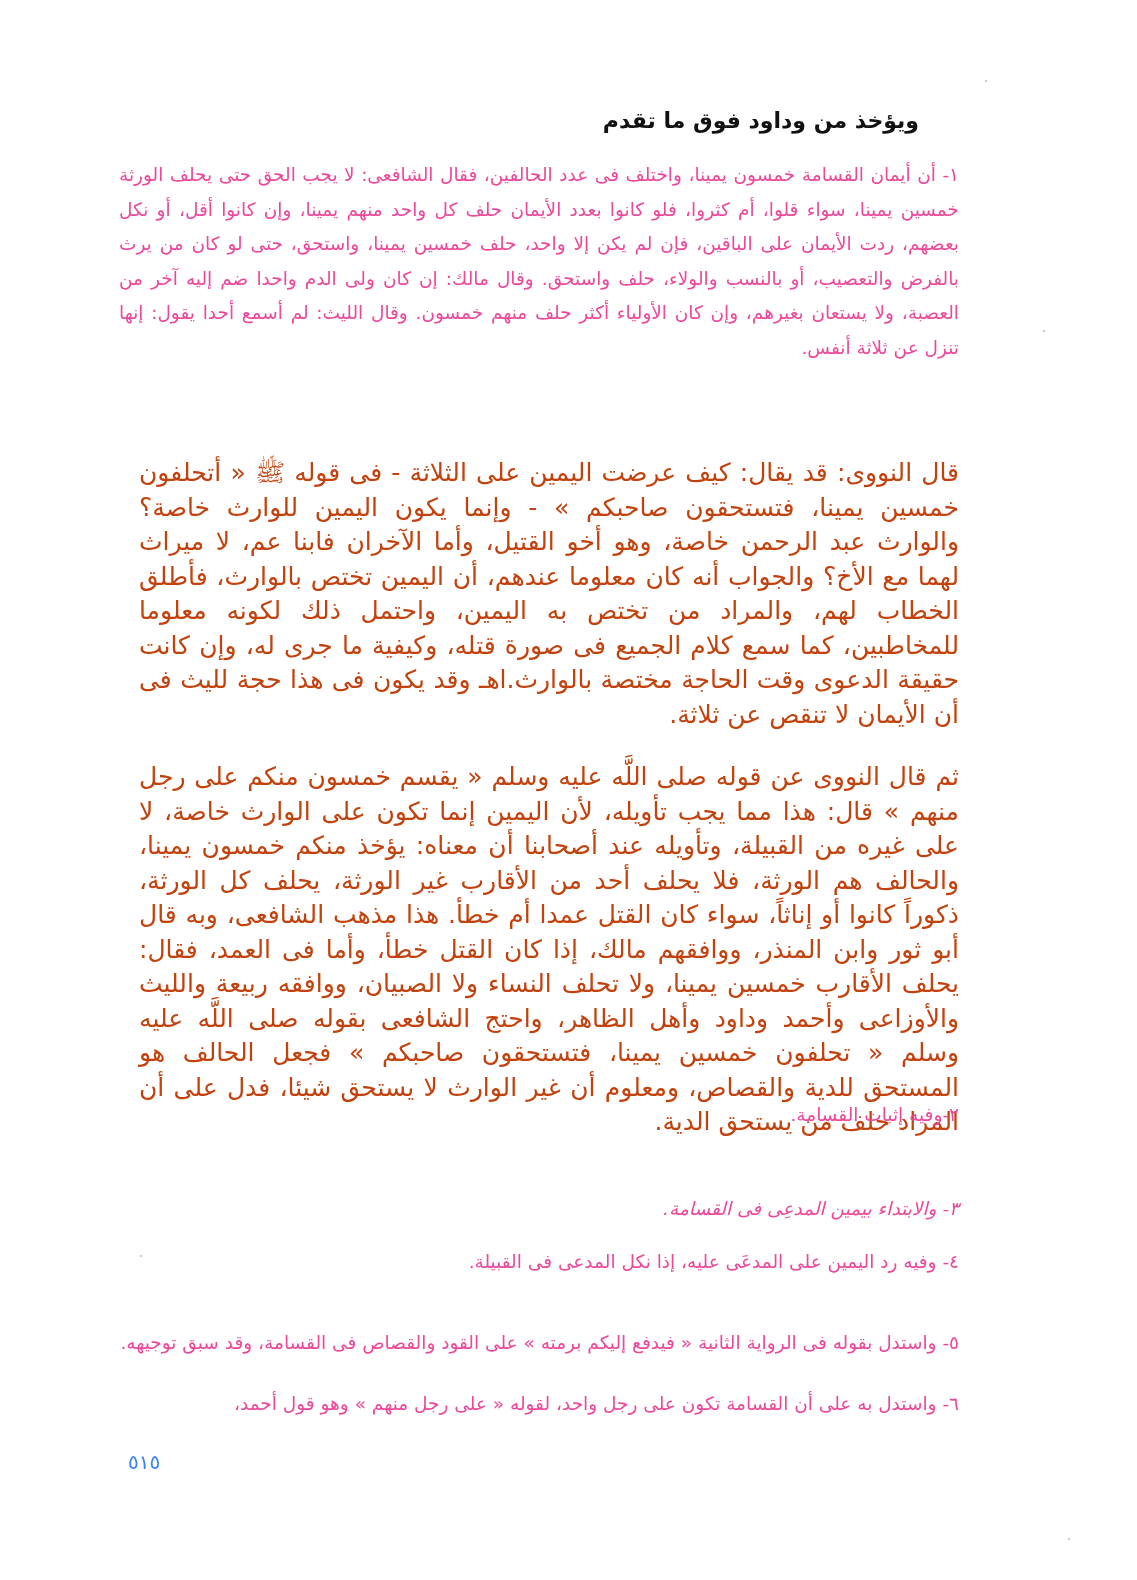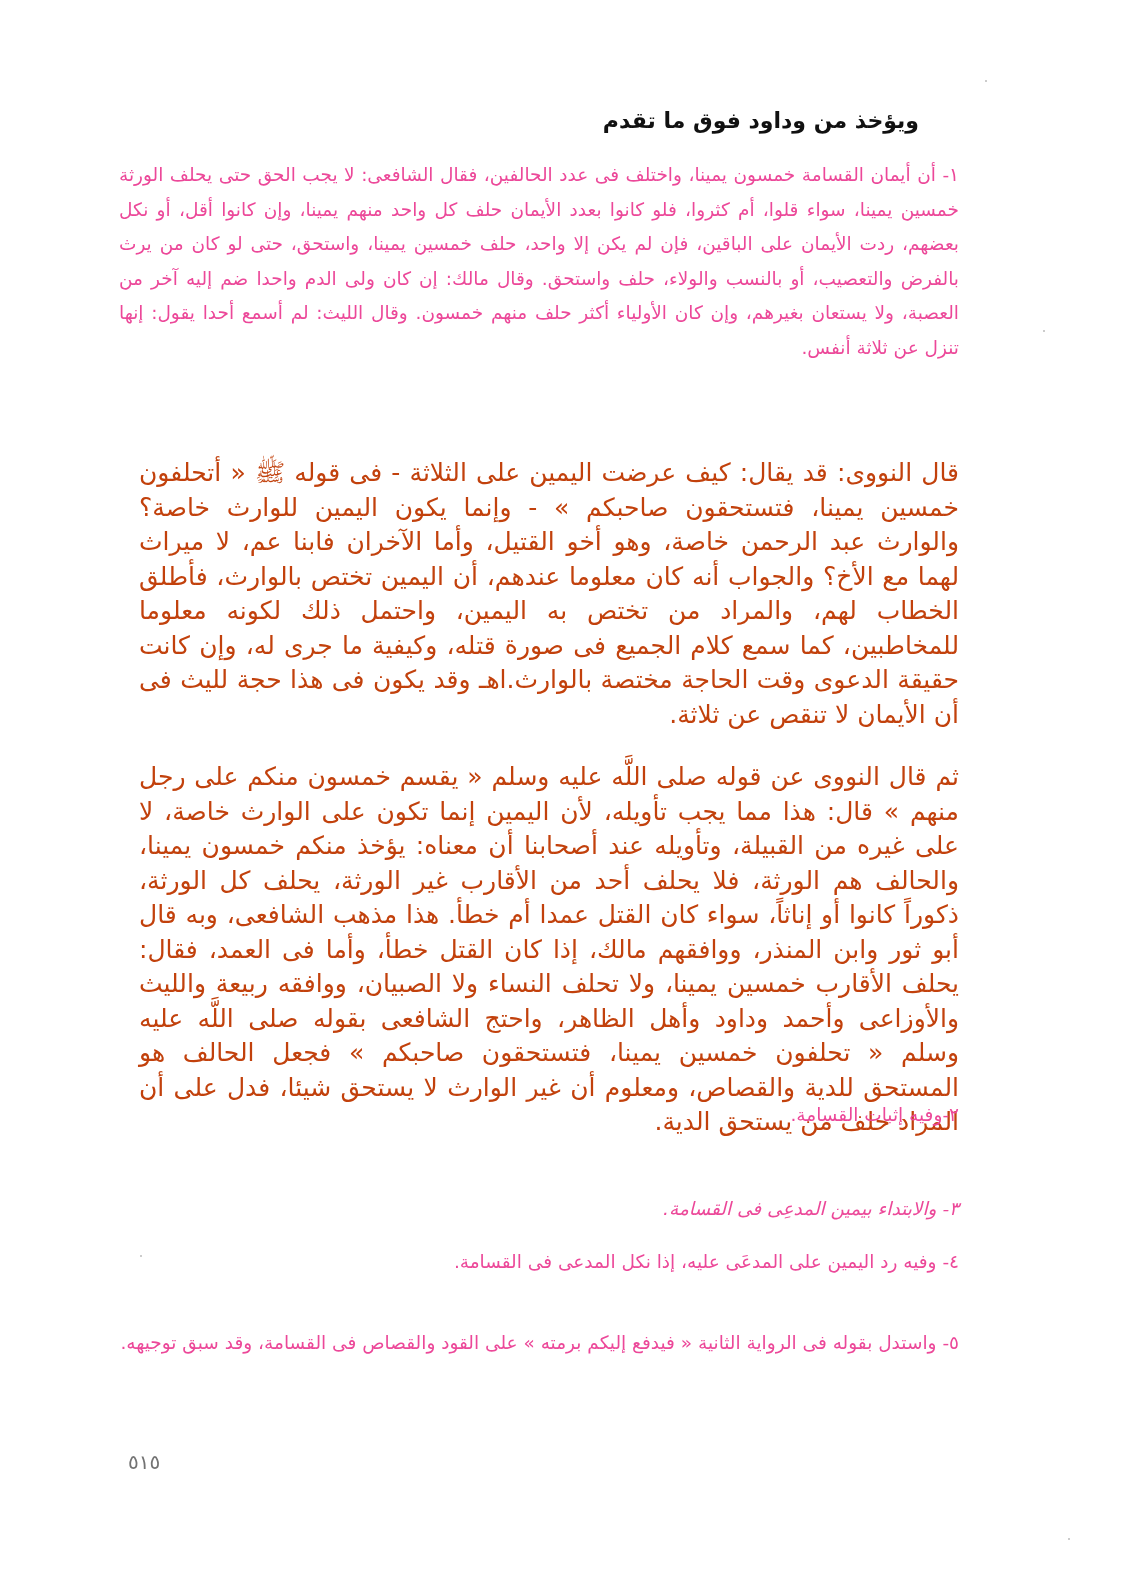--- a/index.html
+++ b/index.html
@@ -54,21 +54,21 @@
     color: #ec4899;
   }
   .item .num {
     display: inline;
   }
   .page-number {
     position: absolute;
     left: 128px;
     top: 1450px;
     font-size: 20px;
-    color: #737373;
+    color: #3b82f6;
     letter-spacing: 1px;
   }
   .scan-dot {
     position: absolute;
     width: 2px;
     height: 2px;
     background: #bbb;
     border-radius: 1px;
   }
 </style>
@@ -93,27 +93,30 @@
 
   <div class="item" style="top:1098px;">
     <span class="num">٢-</span><span>وفيه إثبات القسامة.</span>
   </div>
 
   <div class="item" style="top:1192px;font-style:italic;">
     <span class="num">٣- </span><span>والابتداء بيمين المدعِى فى القسامة.</span>
   </div>
 
   <div class="item" style="top:1245px;">
-    <span class="num">٤- </span><span>وفيه رد اليمين على المدعَى عليه، إذا نكل المدعى فى القسامة.</span>
+    <span class="num">٤- </span><span>وفيه رد اليمين على المدعَى عليه، إذا نكل المدعى فى القبيلة.</span>
   </div>
 
   <div class="item" style="top:1298px;margin-top:28px;">
     <span class="num">٥- </span><span>واستدل بقوله فى الرواية الثانية « فيدفع إليكم برمته » على القود والقصاص فى القسامة، وقد سبق توجيهه.</span>
   </div>
 
+  <div class="item" style="top:1387px;">
+    <span class="num">٦- </span><span>واستدل به على أن القسامة تكون على رجل واحد، لقوله « على رجل منهم » وهو قول أحمد،</span>
+  </div>
 
   <div class="page-number">٥١٥</div>
 
   <span class="scan-dot" style="left:985px; top:80px;"></span>
   <span class="scan-dot" style="left:1043px; top:330px;"></span>
   <span class="scan-dot" style="left:140px; top:1255px;"></span>
   <span class="scan-dot" style="left:1068px; top:1538px;"></span>
 </div>
 
 </body></html>

